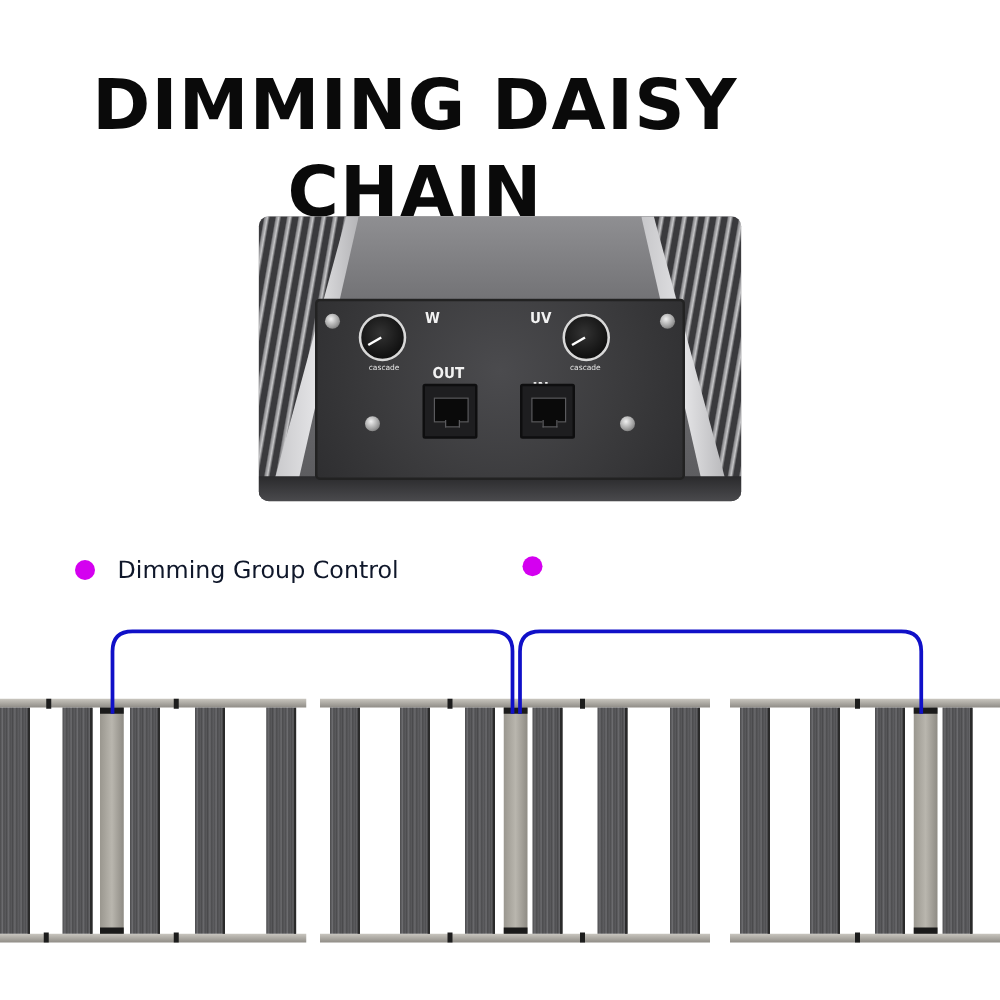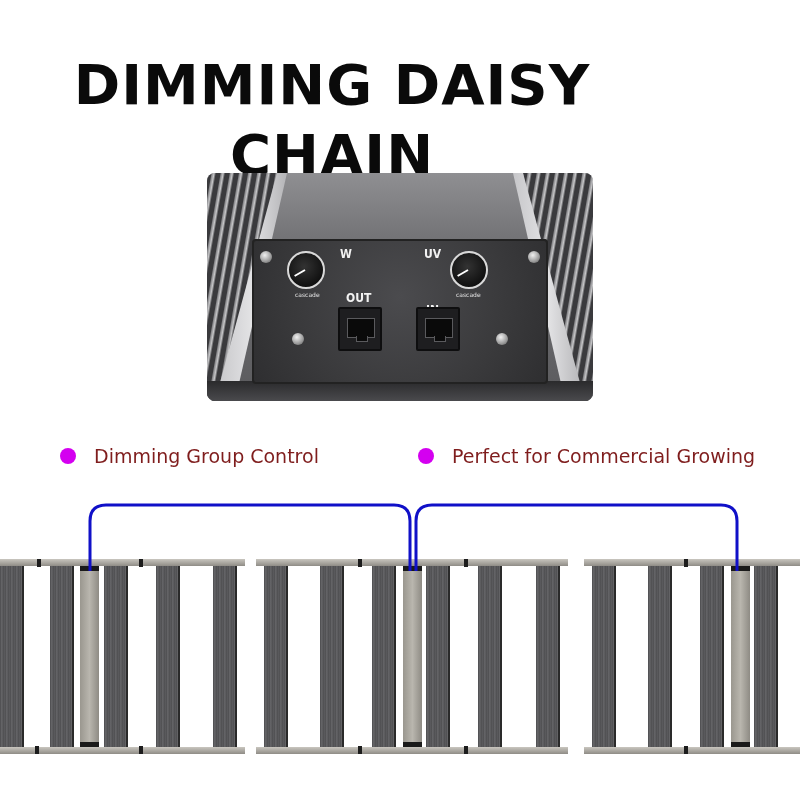--- a/index.html
+++ b/index.html
@@ -72,21 +72,21 @@
     background: #0a0a0a; border: 1px solid #5a5a5d;
   }
   .port .jack::after {
     content: ""; position: absolute; left: 8px; top: 17px; width: 10px; height: 5px; background: #0a0a0a;
     border: 1px solid #5a5a5d; border-top: none;
   }
 
   
   .bullet {
     position: absolute; display: flex; align-items: center; top: 445px;
-    font-family: "DejaVu Sans", sans-serif; font-size: 19px; color: #7f1d1d;
+    font-family: "DejaVu Sans", sans-serif; font-size: 19px; color: #0f172a;
   }
   .dot { width: 16px; height: 16px; border-radius: 50%; margin-right: 18px; }
 
   
   .diagram { position: absolute; left: 0; top: 495px; width: 800px; height: 270px; }
   .fixture { position: absolute; top: 64px; height: 195px; }
   .rail-h {
     position: absolute; left: 0; right: 0; height: 7px;
     background: linear-gradient(180deg, #c9c6bf, #8f8c86);
   }
@@ -147,21 +147,20 @@
       </div>
   </div>
 </div>
 
 <div class="bullet" style="left:60px;">
   <span class="dot" style="background:#d400f0;"></span>
   <span>Dimming Group Control</span>
 </div>
 <div class="bullet" style="left:418px;">
   <span class="dot" style="background:#d400f0;"></span>
-  <span>Perfect for Commercial Growing</span>
 </div>
 
 <div class="diagram">
 
   <div class="fixture" style="left:0;width:245px;">
     <div class="rail-h top"></div>
     <div class="rail-h bot"></div>
     <div class="clip" style="left:37px;top:0;"></div>
     <div class="clip" style="left:139px;top:0;"></div>
     <div class="clip" style="left:35px;bottom:0;"></div>

